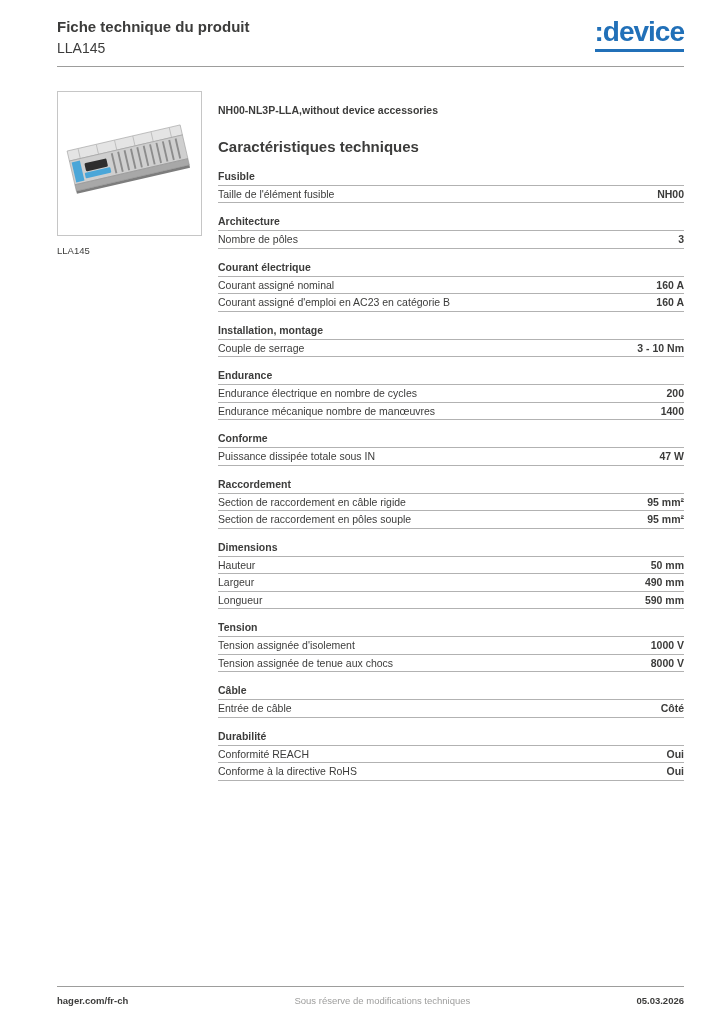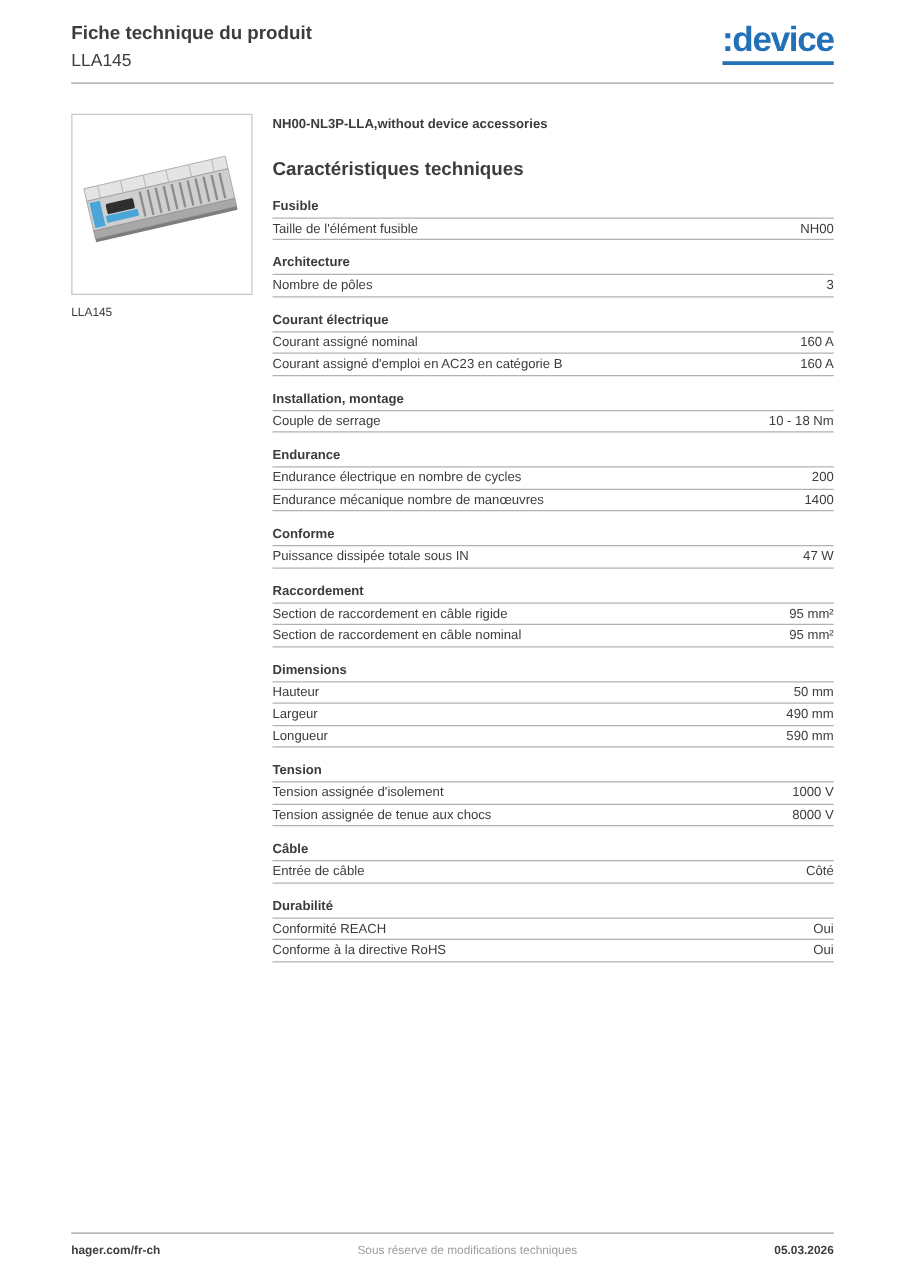--- a/index.html
+++ b/index.html
@@ -8,21 +8,21 @@
     width: 724px;
     height: 1024px;
     font-family: "Liberation Sans", sans-serif;
     color: #3c3c3b;
     position: relative;
     overflow: hidden;
   }
   .page {
     width: 724px;
     height: 1024px;
-    padding: 18px 57px 0 57px;
+    padding: 18px 40px 0 57px;
     display: flex;
     flex-direction: column;
   }
 
   
   .header {
     display: flex;
     justify-content: space-between;
     align-items: flex-start;
     padding-bottom: 10px;
@@ -47,42 +47,42 @@
     width: 145px;
     height: 145px;
     border: 1px solid #c6c6c6;
     display: flex;
     align-items: center;
     justify-content: center;
     background: #ffffff;
   }
   .caption { font-size: 9.5px; margin-top: 9px; }
 
-  .right-col { flex: 1; min-width: 0; }
+  .right-col { flex: 1; min-width: 0; margin-top: 11px; }
   .product-name { font-size: 10.5px; font-weight: bold; margin-bottom: 22px; padding-top: 2px; }
   .char-title { font-size: 15px; font-weight: bold; margin-bottom: 15px; }
 
   .section { margin-bottom: 12px; }
   .section-title {
     font-size: 10.5px;
     font-weight: bold;
     padding-bottom: 3px;
     border-bottom: 1px solid #b2b2b2;
   }
   .spec-row {
     display: flex;
     justify-content: space-between;
     align-items: baseline;
     font-size: 10.5px;
     padding: 2px 0 2.5px 0;
     border-bottom: 1px solid #b2b2b2;
     gap: 24px;
   }
   .spec-row .label { flex: 1; padding-right: 10px; }
-  .spec-row .value { text-align: center; white-space: nowrap; }
+  .spec-row .value { text-align: center; white-space: nowrap; font-weight: bold; }
 
   
   .footer {
     margin-top: auto;
     border-top: 1px solid #9d9d9c;
     display: flex;
     justify-content: space-between;
     align-items: baseline;
     font-size: 9.5px;
     padding: 8px 0 18px 0;
@@ -186,21 +186,21 @@
     <span class="value">160 A</span>
   </div>
 </div>
   </div>
 
   <div class="section">
     <div class="section-title">Installation, montage</div>
     <div>
   <div class="spec-row">
     <span class="label">Couple de serrage</span>
-    <span class="value">10 - 18 Nm</span>
+    <span class="value">3 - 10 Nm</span>
   </div>
 </div>
   </div>
 
   <div class="section">
     <div class="section-title">Endurance</div>
     <div>
   <div class="spec-row">
     <span class="label">Endurance électrique en nombre de cycles</span>
     <span class="value">200</span>
@@ -225,21 +225,21 @@
 
   <div class="section">
     <div class="section-title">Raccordement</div>
     <div>
   <div class="spec-row">
     <span class="label">Section de raccordement en câble rigide</span>
     <span class="value">95 mm²</span>
   </div>
 
   <div class="spec-row">
-    <span class="label">Section de raccordement en câble nominal</span>
+    <span class="label">Section de raccordement en pôles souple</span>
     <span class="value">95 mm²</span>
   </div>
 </div>
   </div>
 
   <div class="section">
     <div class="section-title">Dimensions</div>
     <div>
   <div class="spec-row">
     <span class="label">Hauteur</span>

